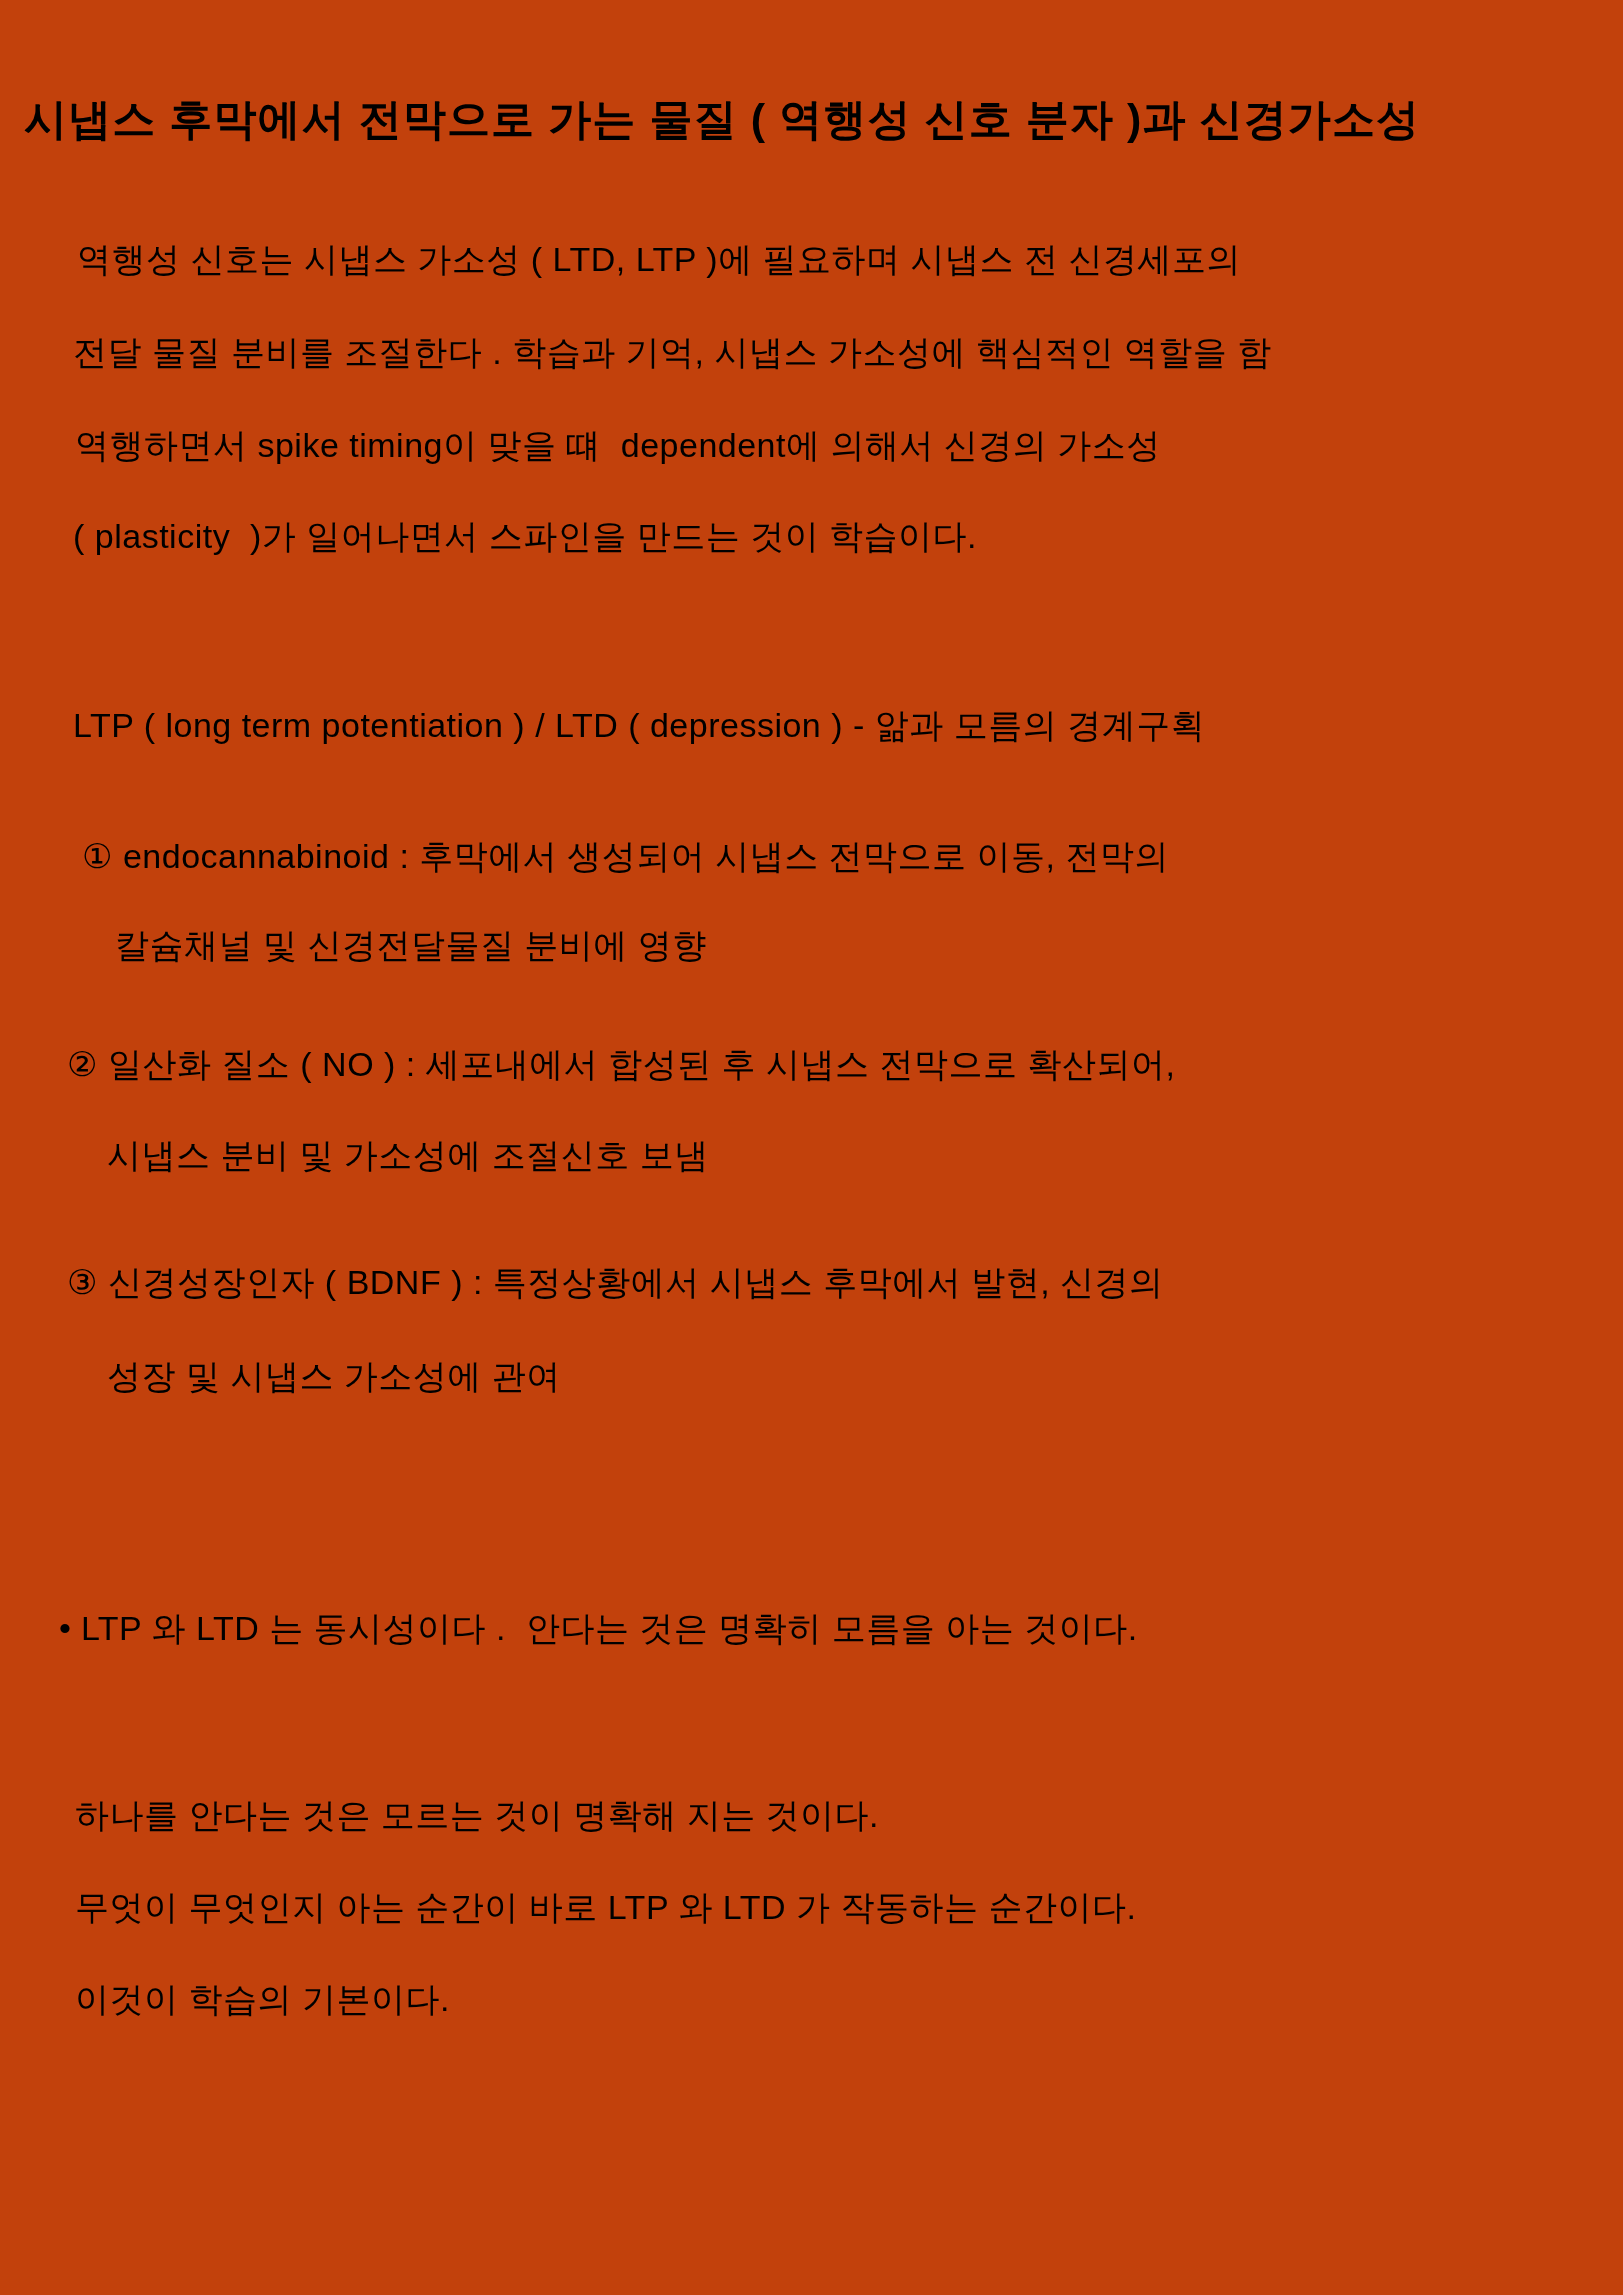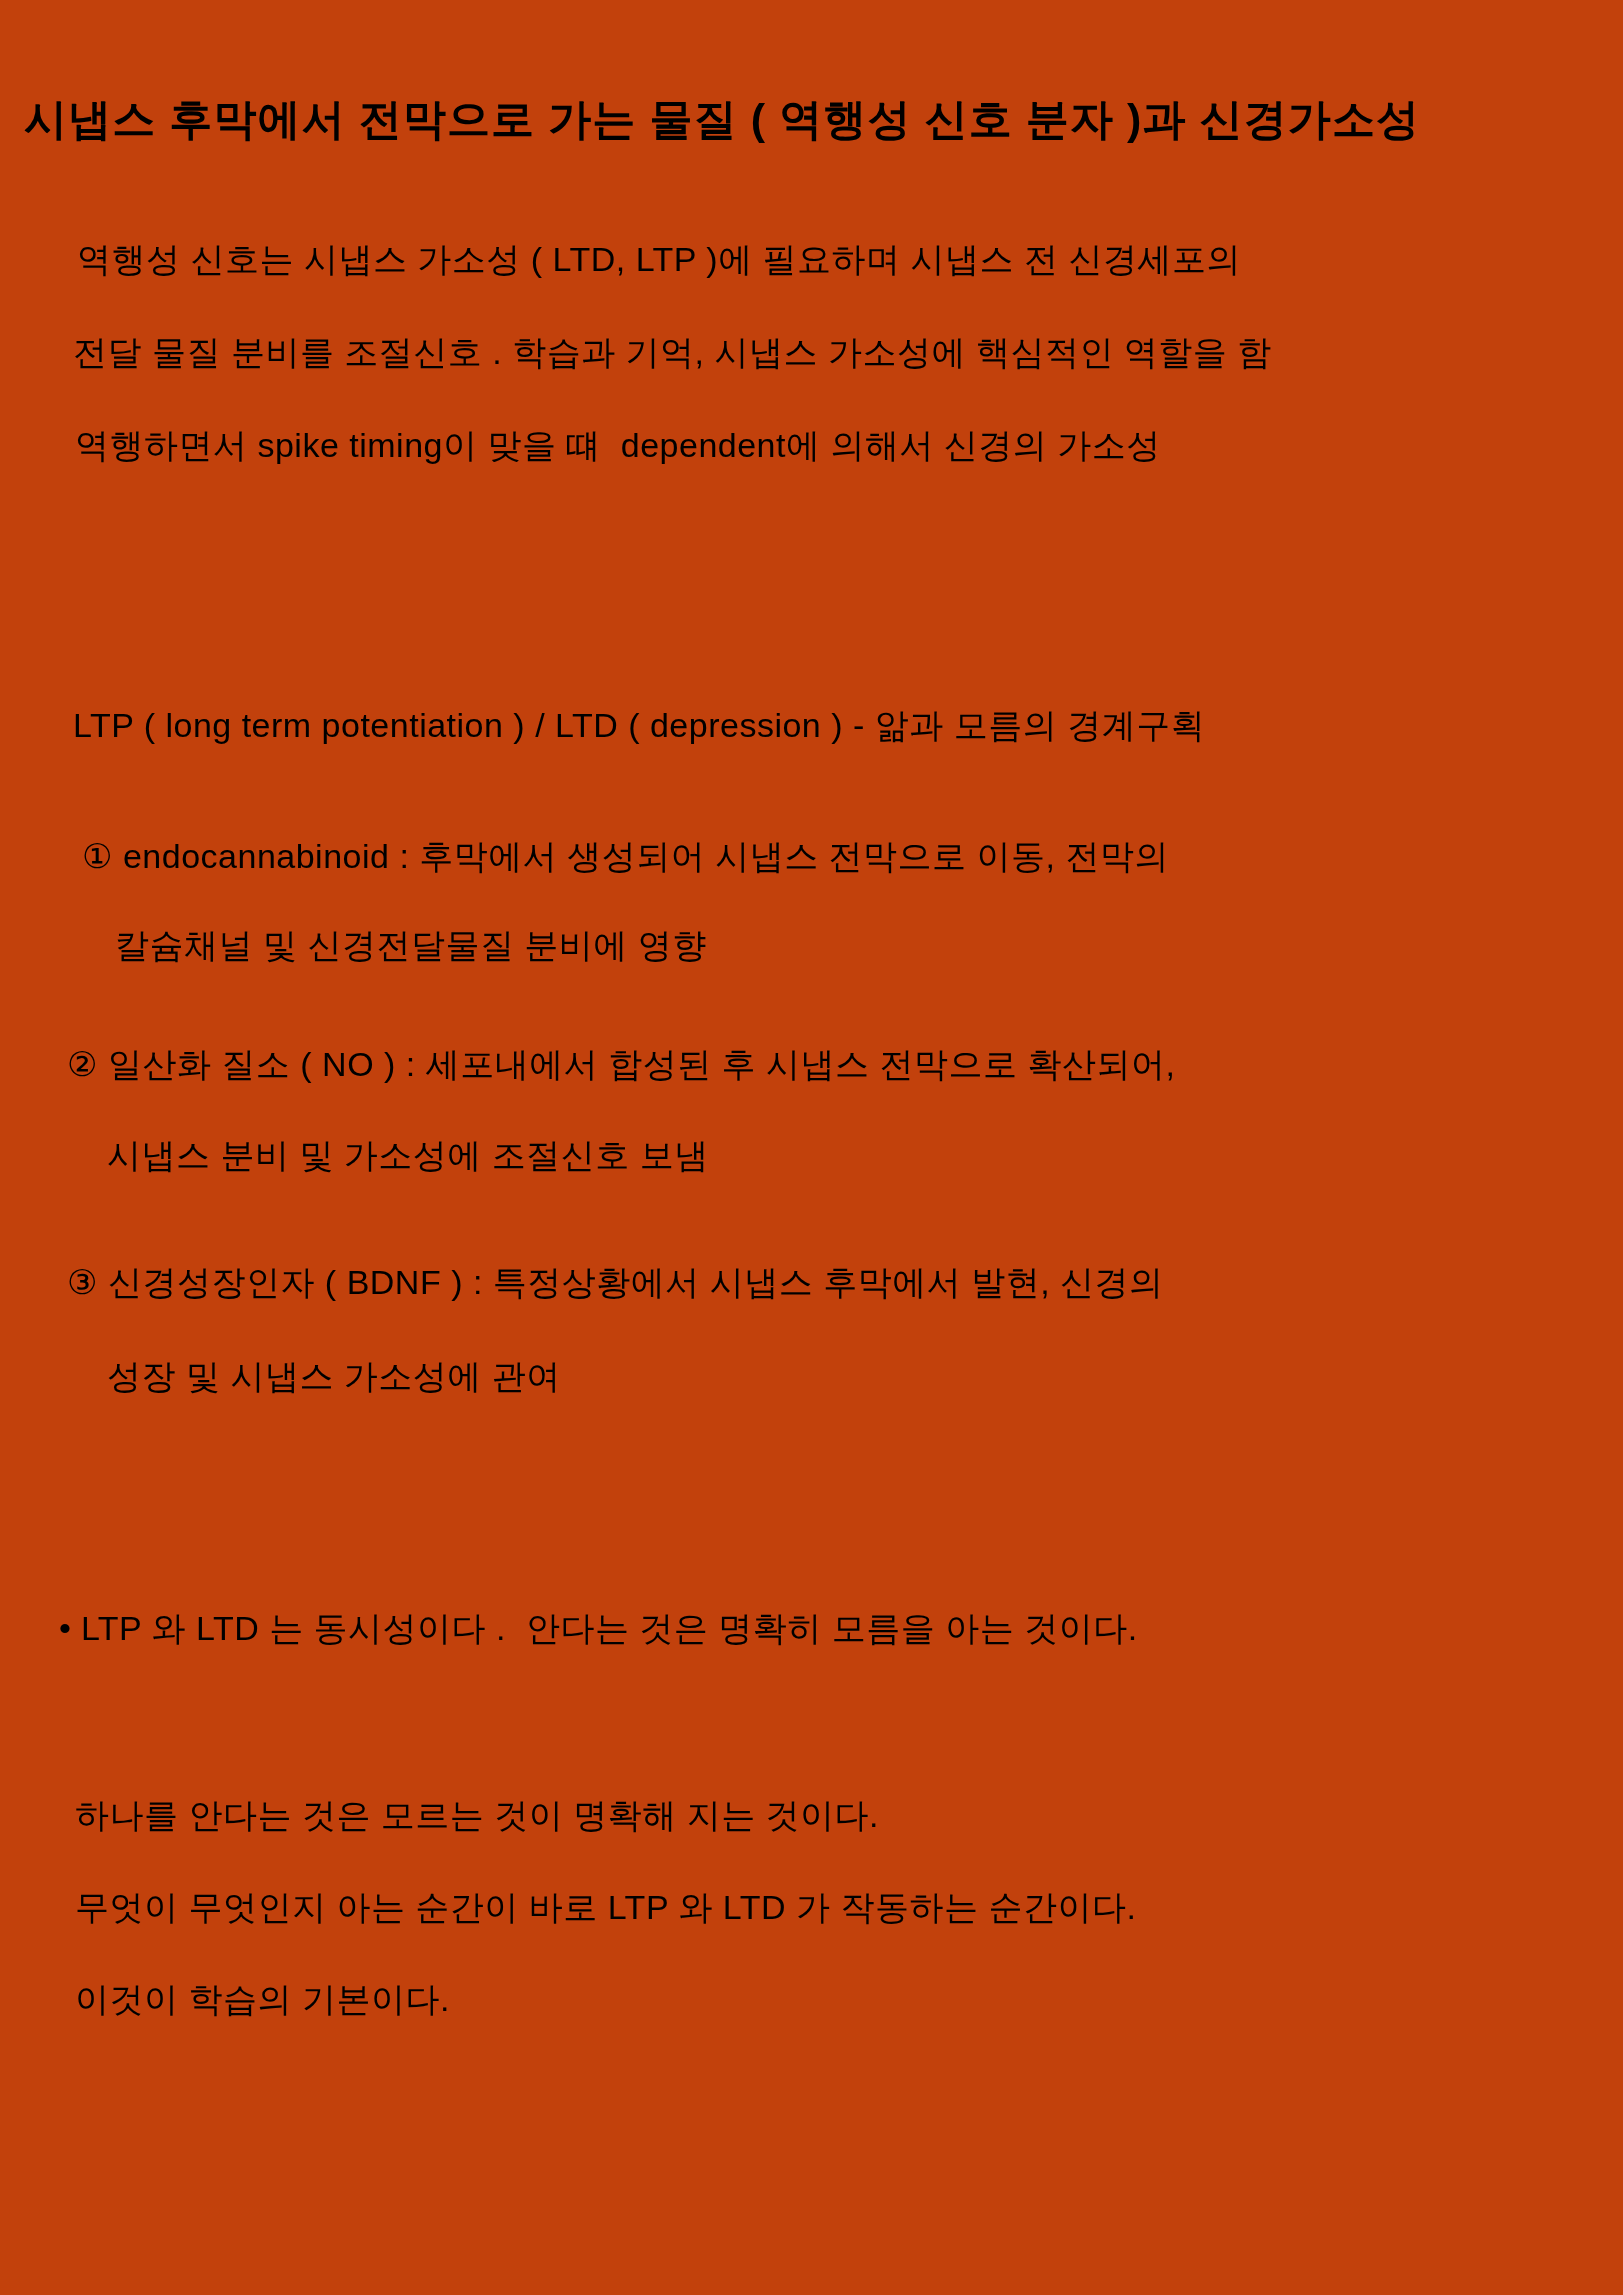--- a/index.html
+++ b/index.html
@@ -56,22 +56,23 @@
   }
 </style>
 </head>
 <body>
 
 <div id="page">
 
   <div class="line title">시냅스 후막에서 전막으로 가는 물질 ( 역행성 신호 분자 )과 신경가소성</div>
 
   <div class="line i1">역행성 신호는 시냅스 가소성 ( LTD, LTP )에 필요하며 시냅스 전 신경세포의</div>
-  <div class="line i2">전달 물질 분비를 조절신호 . 학습과 기억, 시냅스 가소성에 핵심적인 역할을 함</div>
+  <div class="line i2">전달 물질 분비를 조절한다 . 학습과 기억, 시냅스 가소성에 핵심적인 역할을 함</div>
   <div class="line i3">역행하면서 spike timing이 맞을 떄  dependent에 의해서 신경의 가소성</div>
+  <div class="line i4">( plasticity  )가 일어나면서 스파인을 만드는 것이 학습이다.</div>
   <div class="line n1a">① endocannabinoid : 후막에서 생성되어 시냅스 전막으로 이동, 전막의</div>
 
   <div class="line i6">LTP ( long term potentiation ) / LTD ( depression ) - 앎과 모름의 경계구획</div>
   <div class="line n1b">칼슘채널 및 신경전달물질 분비에 영향</div>
 
   <div class="line n2a">② 일산화 질소 ( NO ) : 세포내에서 합성된 후 시냅스 전막으로 확산되어,</div>
   <div class="line n2b">시냅스 분비 및 가소성에 조절신호 보냄</div>
 
   <div class="line n3a">③ 신경성장인자 ( BDNF ) : 특정상황에서 시냅스 후막에서 발현, 신경의</div>
   <div class="line n3b">성장 및 시냅스 가소성에 관여</div>

